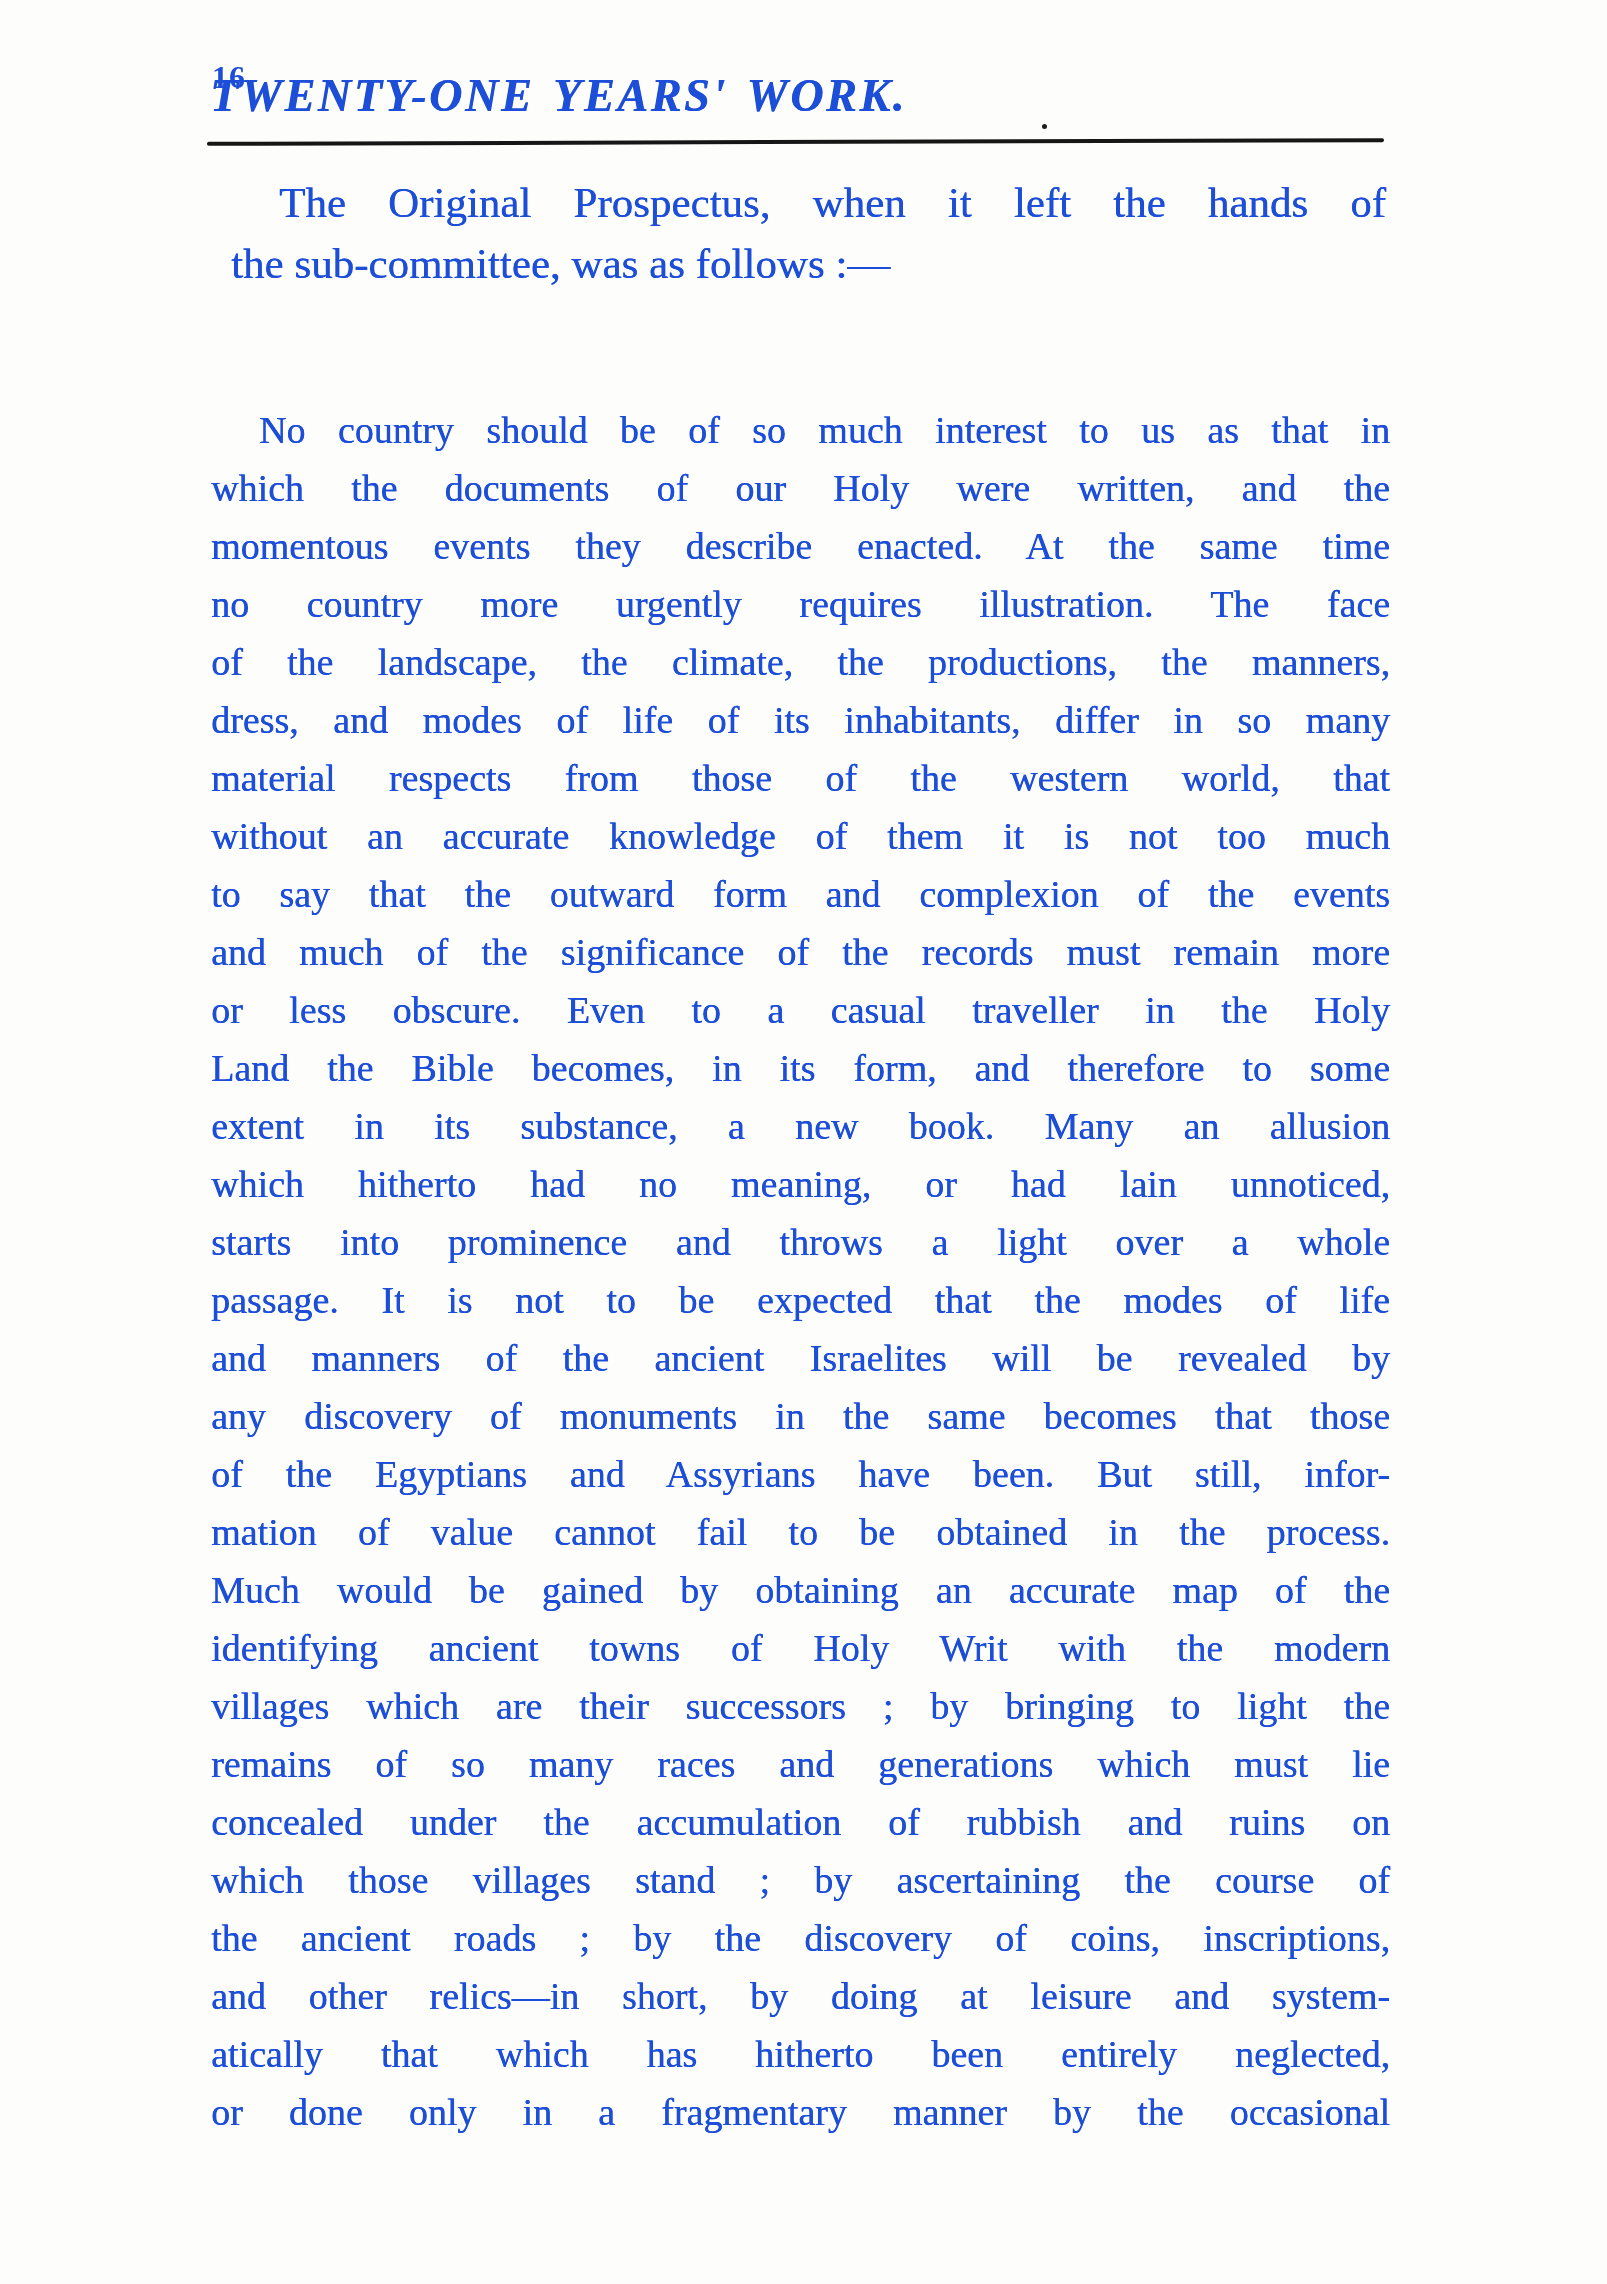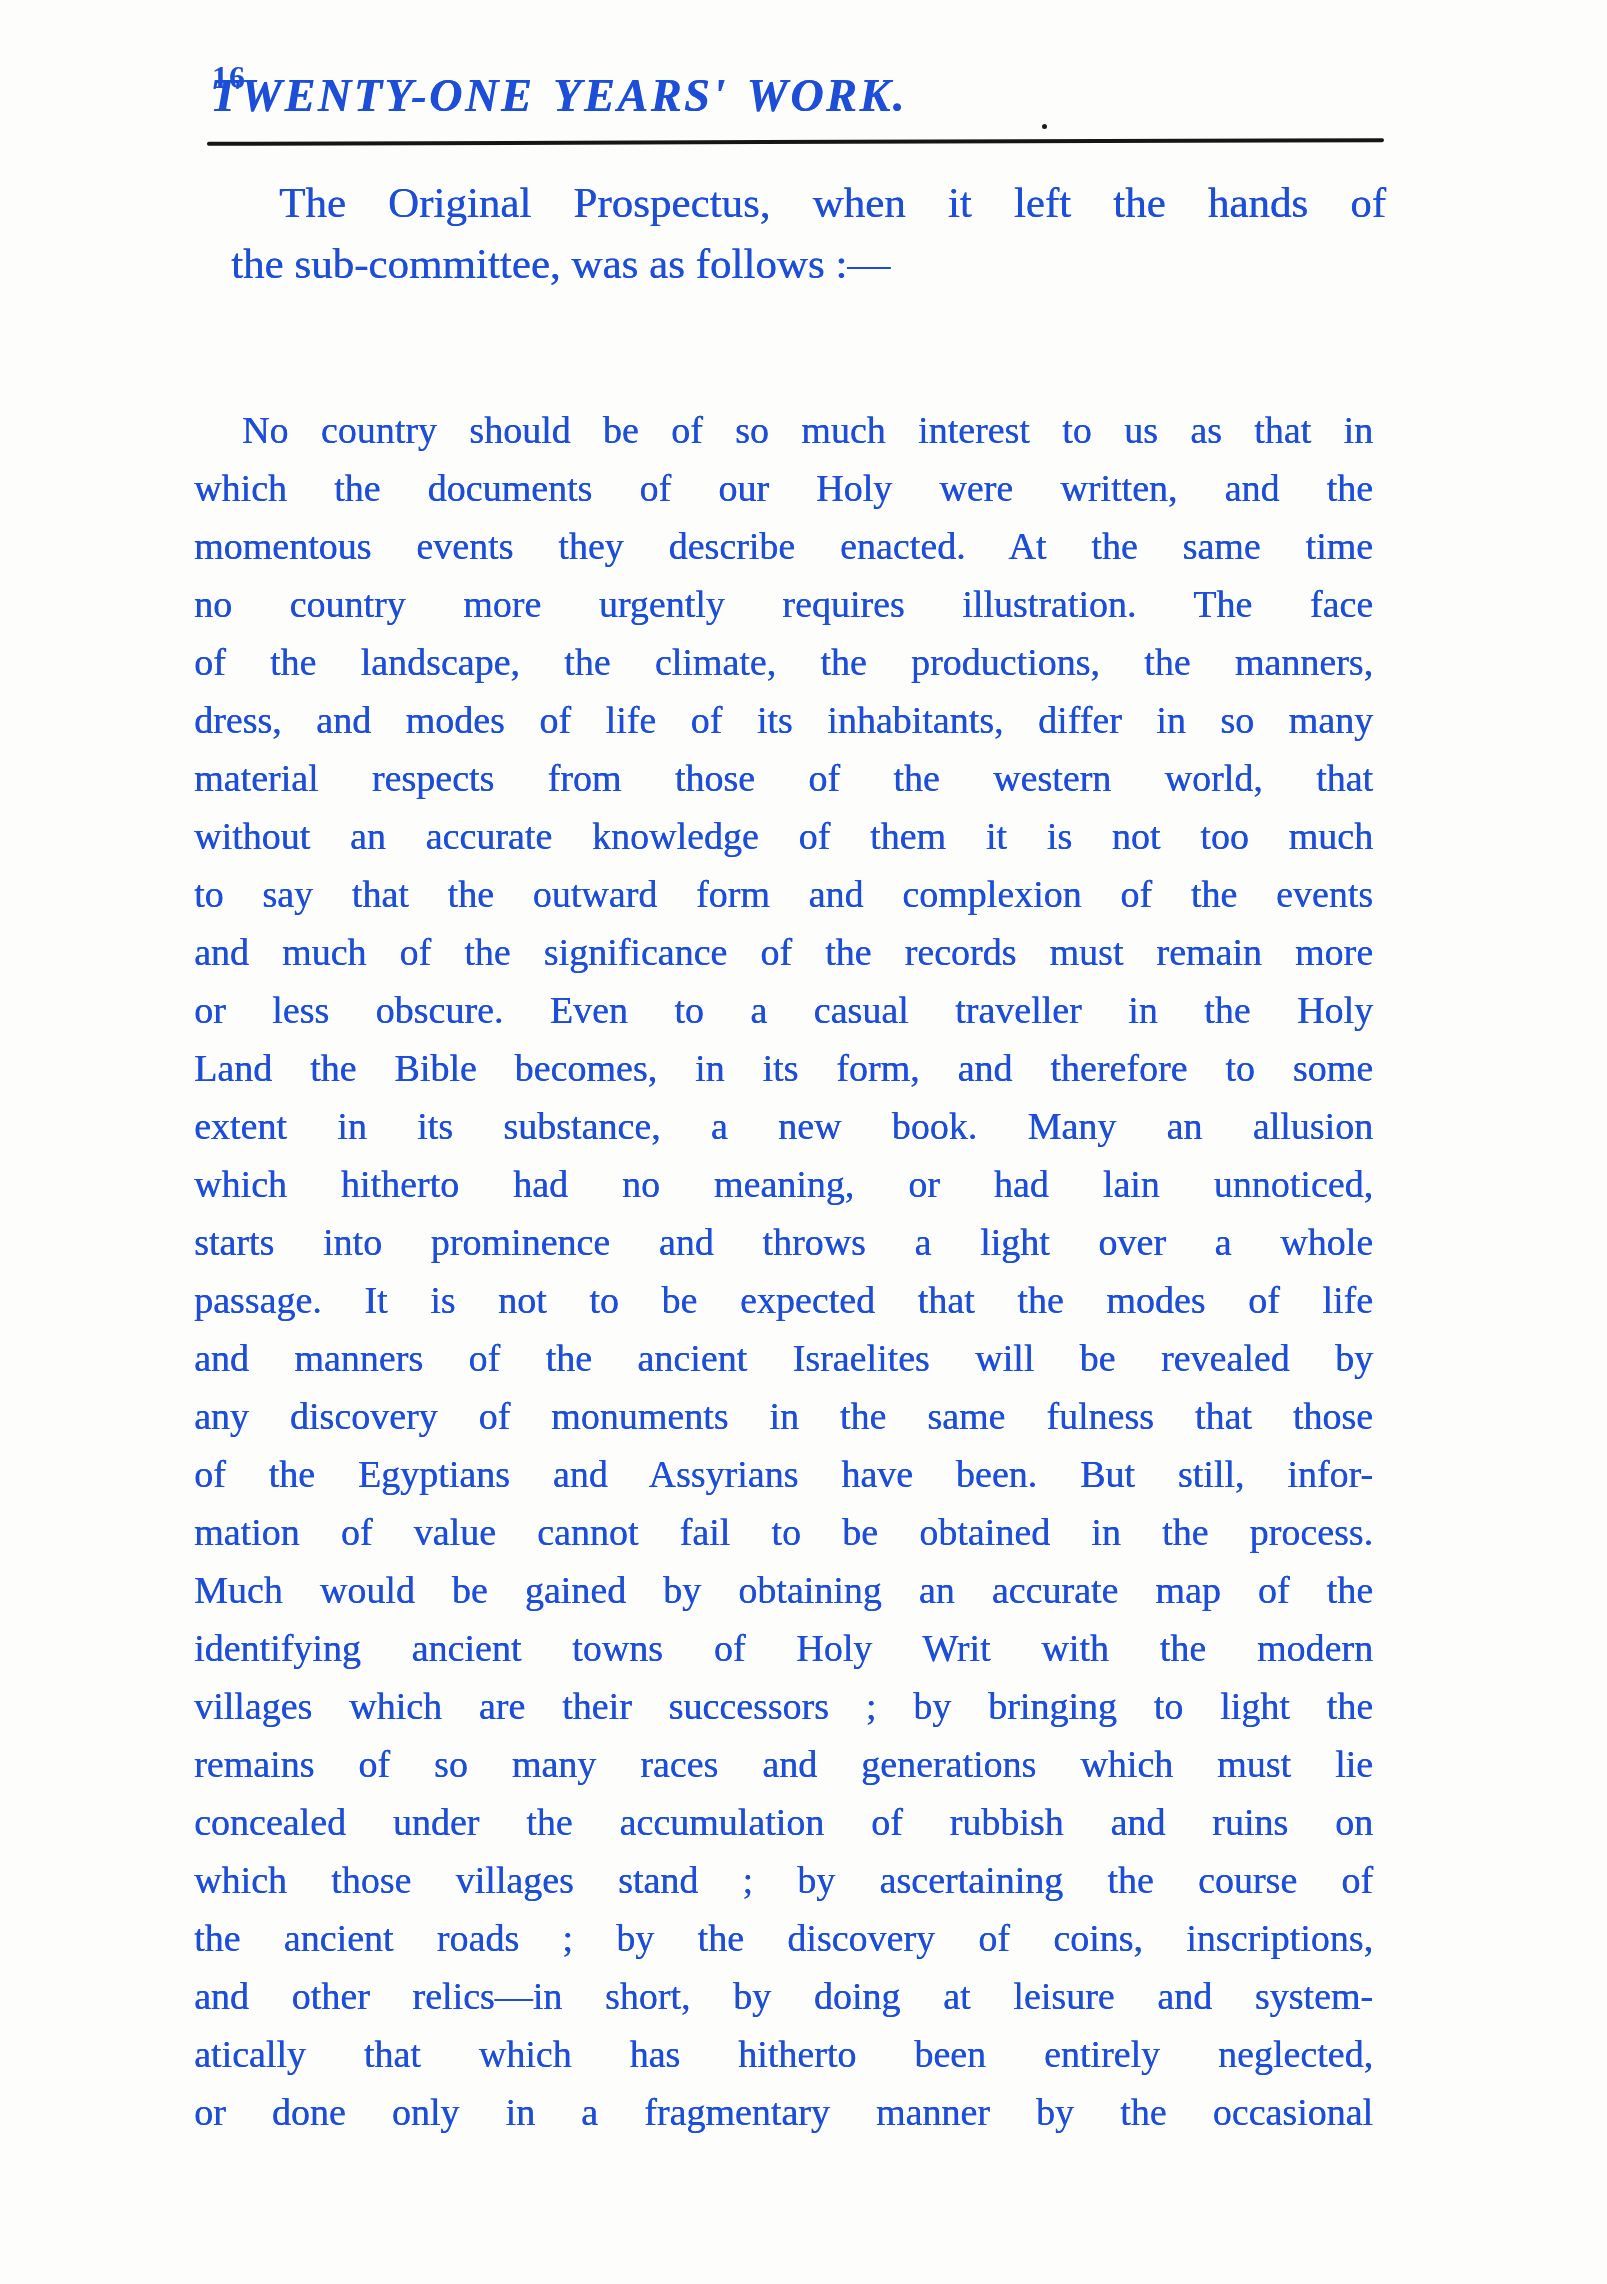--- a/index.html
+++ b/index.html
@@ -52,21 +52,21 @@
   .intro {
     position: absolute;
     top: 172px; left: 211px;
     width: 1175px;
     font-size: 43px;
     line-height: 61px;
     text-shadow: 0.4px 0 0 currentColor;
   }
   .body-block {
     position: absolute;
-    top: 401px; left: 194px;
+    top: 401px; left: 211px;
     width: 1179px;
     font-size: 38px;
     line-height: 58px;
     text-shadow: 0.4px 0 0 currentColor;
   }
   .tline {
     text-align: justify;
     text-align-last: justify;
     white-space: normal;
     height: 58px;
@@ -102,21 +102,21 @@
     <div class="tline">without an accurate knowledge of them it is not too much</div>
     <div class="tline">to say that the outward form and complexion of the events</div>
     <div class="tline">and much of the significance of the records must remain more</div>
     <div class="tline">or less obscure. Even to a casual traveller in the Holy</div>
     <div class="tline">Land the Bible becomes, in its form, and therefore to some</div>
     <div class="tline">extent in its substance, a new book. Many an allusion</div>
     <div class="tline">which hitherto had no meaning, or had lain unnoticed,</div>
     <div class="tline">starts into prominence and throws a light over a whole</div>
     <div class="tline">passage. It is not to be expected that the modes of life</div>
     <div class="tline">and manners of the ancient Israelites will be revealed by</div>
-    <div class="tline">any discovery of monuments in the same fulness that those</div>
+    <div class="tline">any discovery of monuments in the same becomes that those</div>
     <div class="tline">of the Egyptians and Assyrians have been. But still, infor-</div>
     <div class="tline">mation of value cannot fail to be obtained in the process.</div>
     <div class="tline">Much would be gained by obtaining an accurate map of the</div>
     <div class="tline">identifying ancient towns of Holy Writ with the modern</div>
     <div class="tline">villages which are their successors ; by bringing to light the</div>
     <div class="tline">remains of so many races and generations which must lie</div>
     <div class="tline">concealed under the accumulation of rubbish and ruins on</div>
     <div class="tline">which those villages stand ; by ascertaining the course of</div>
     <div class="tline">the ancient roads ; by the discovery of coins, inscriptions,</div>
     <div class="tline">and other relics—in short, by doing at leisure and system-</div>

